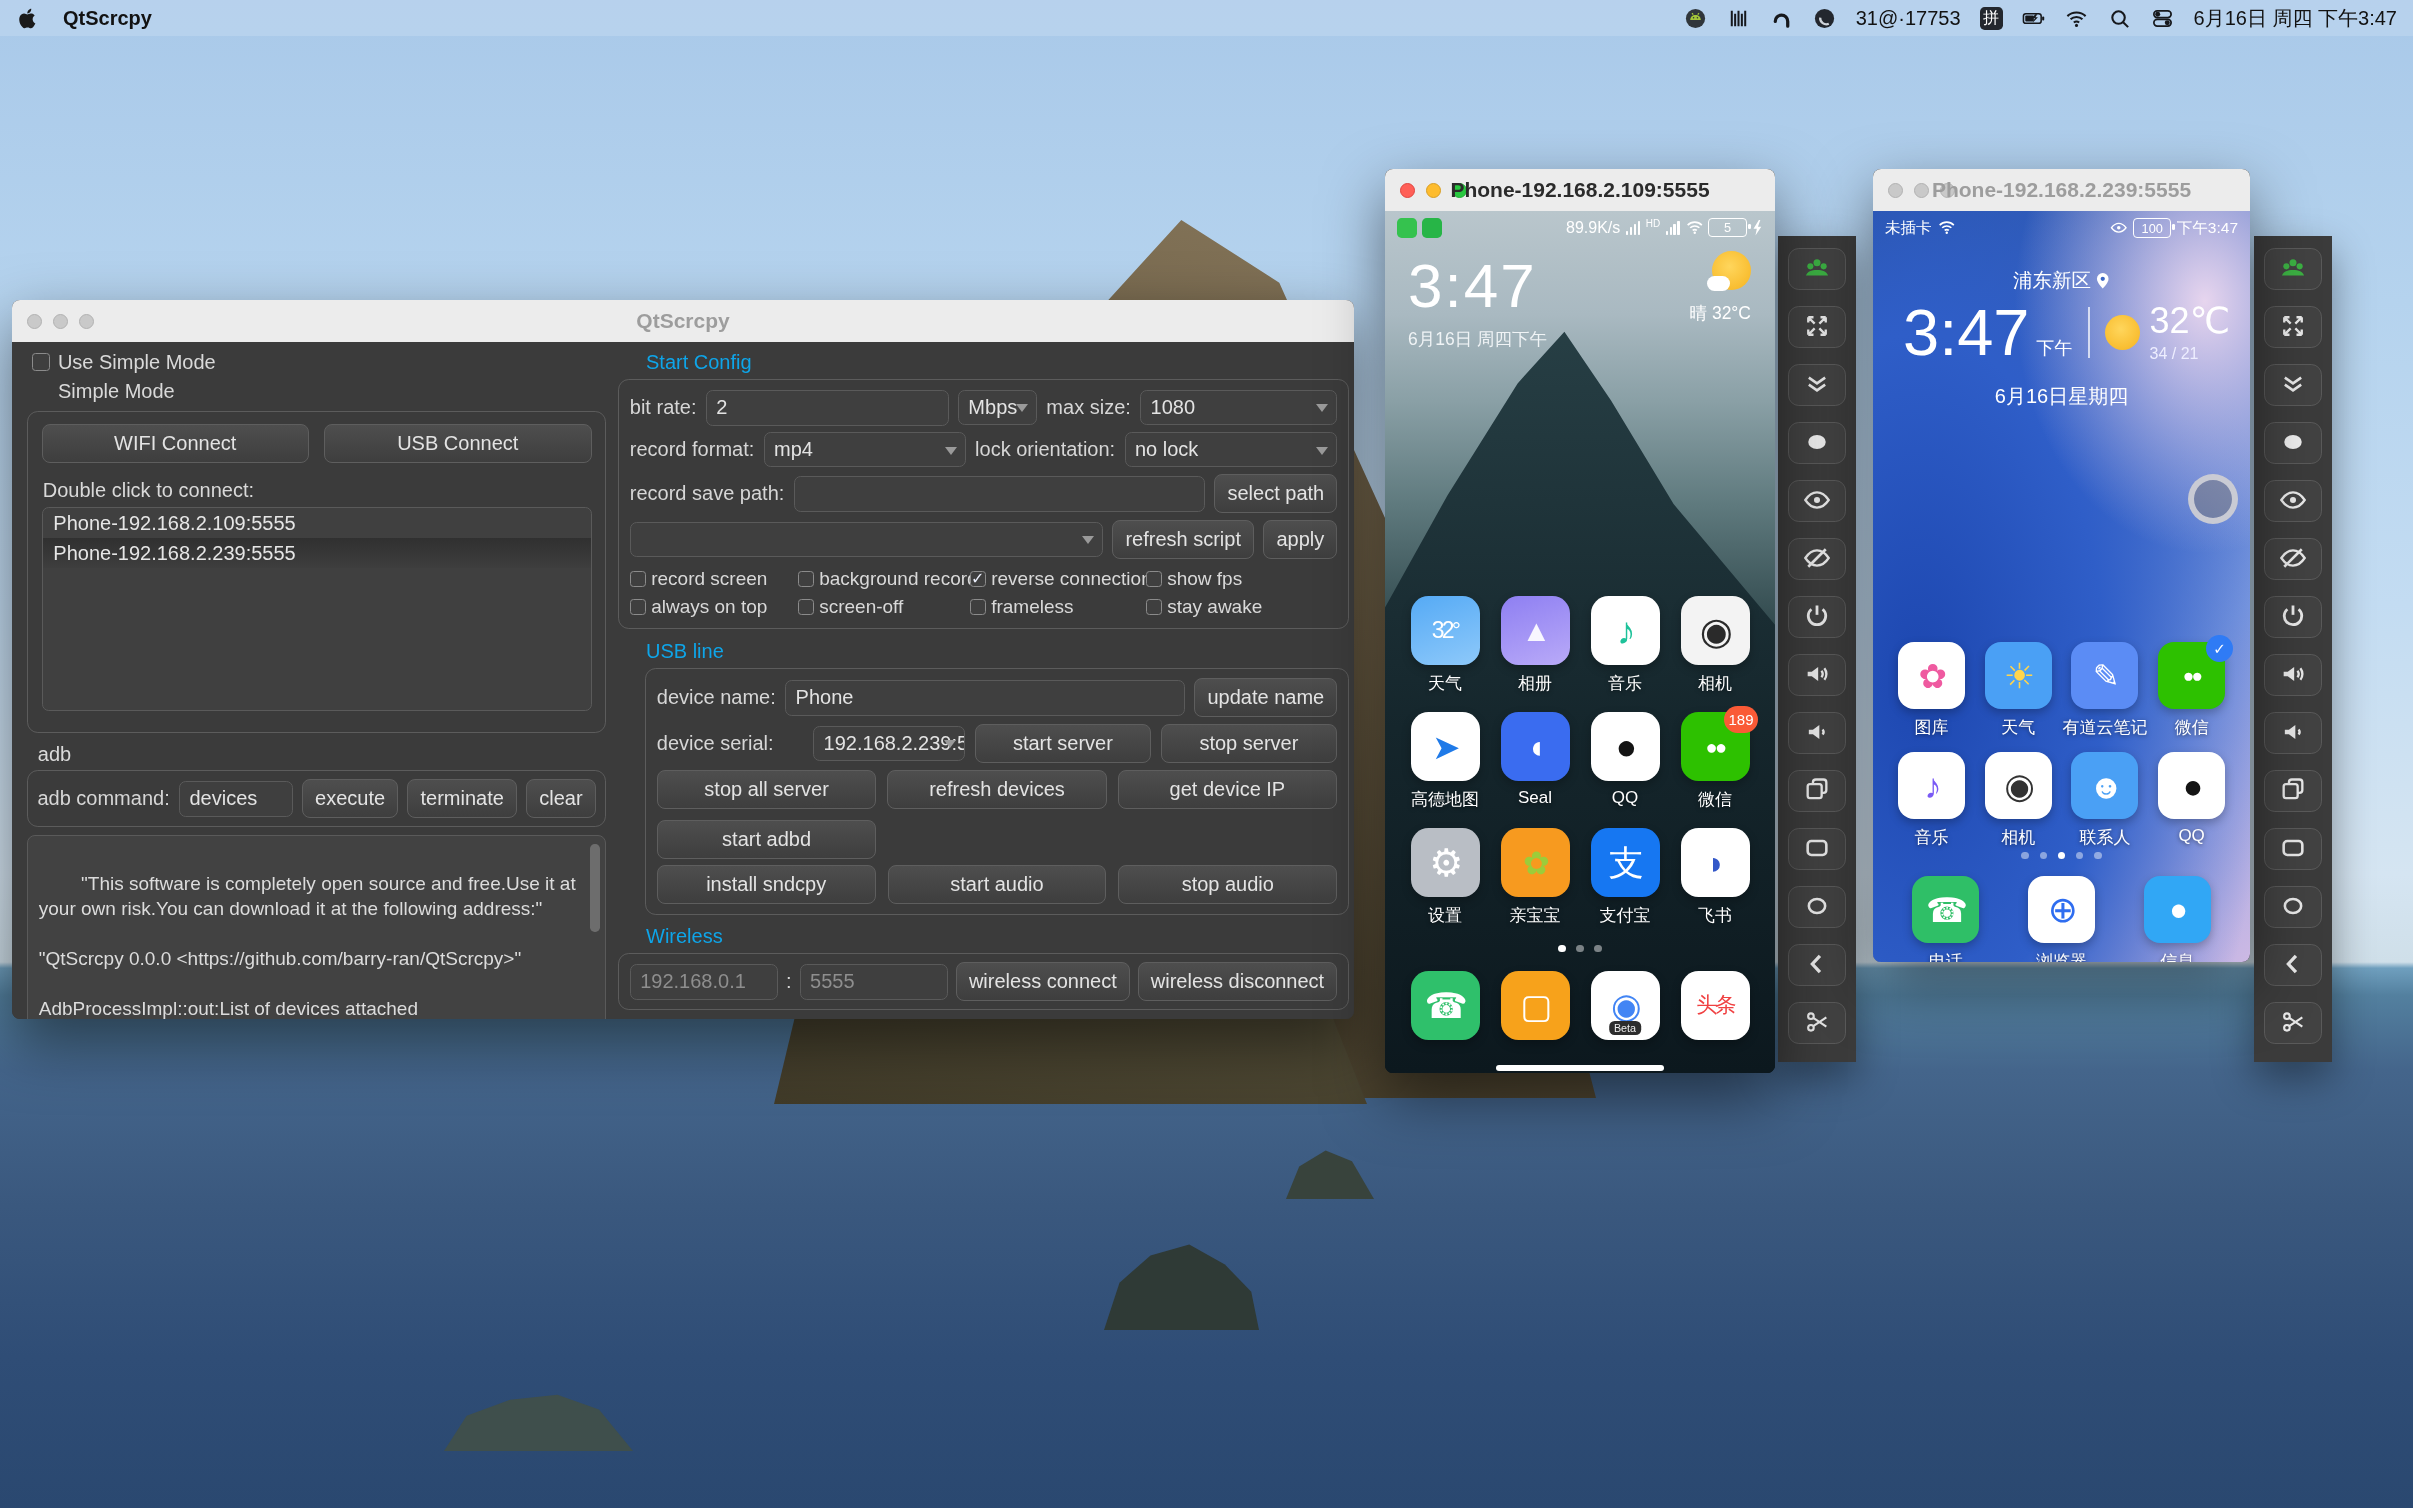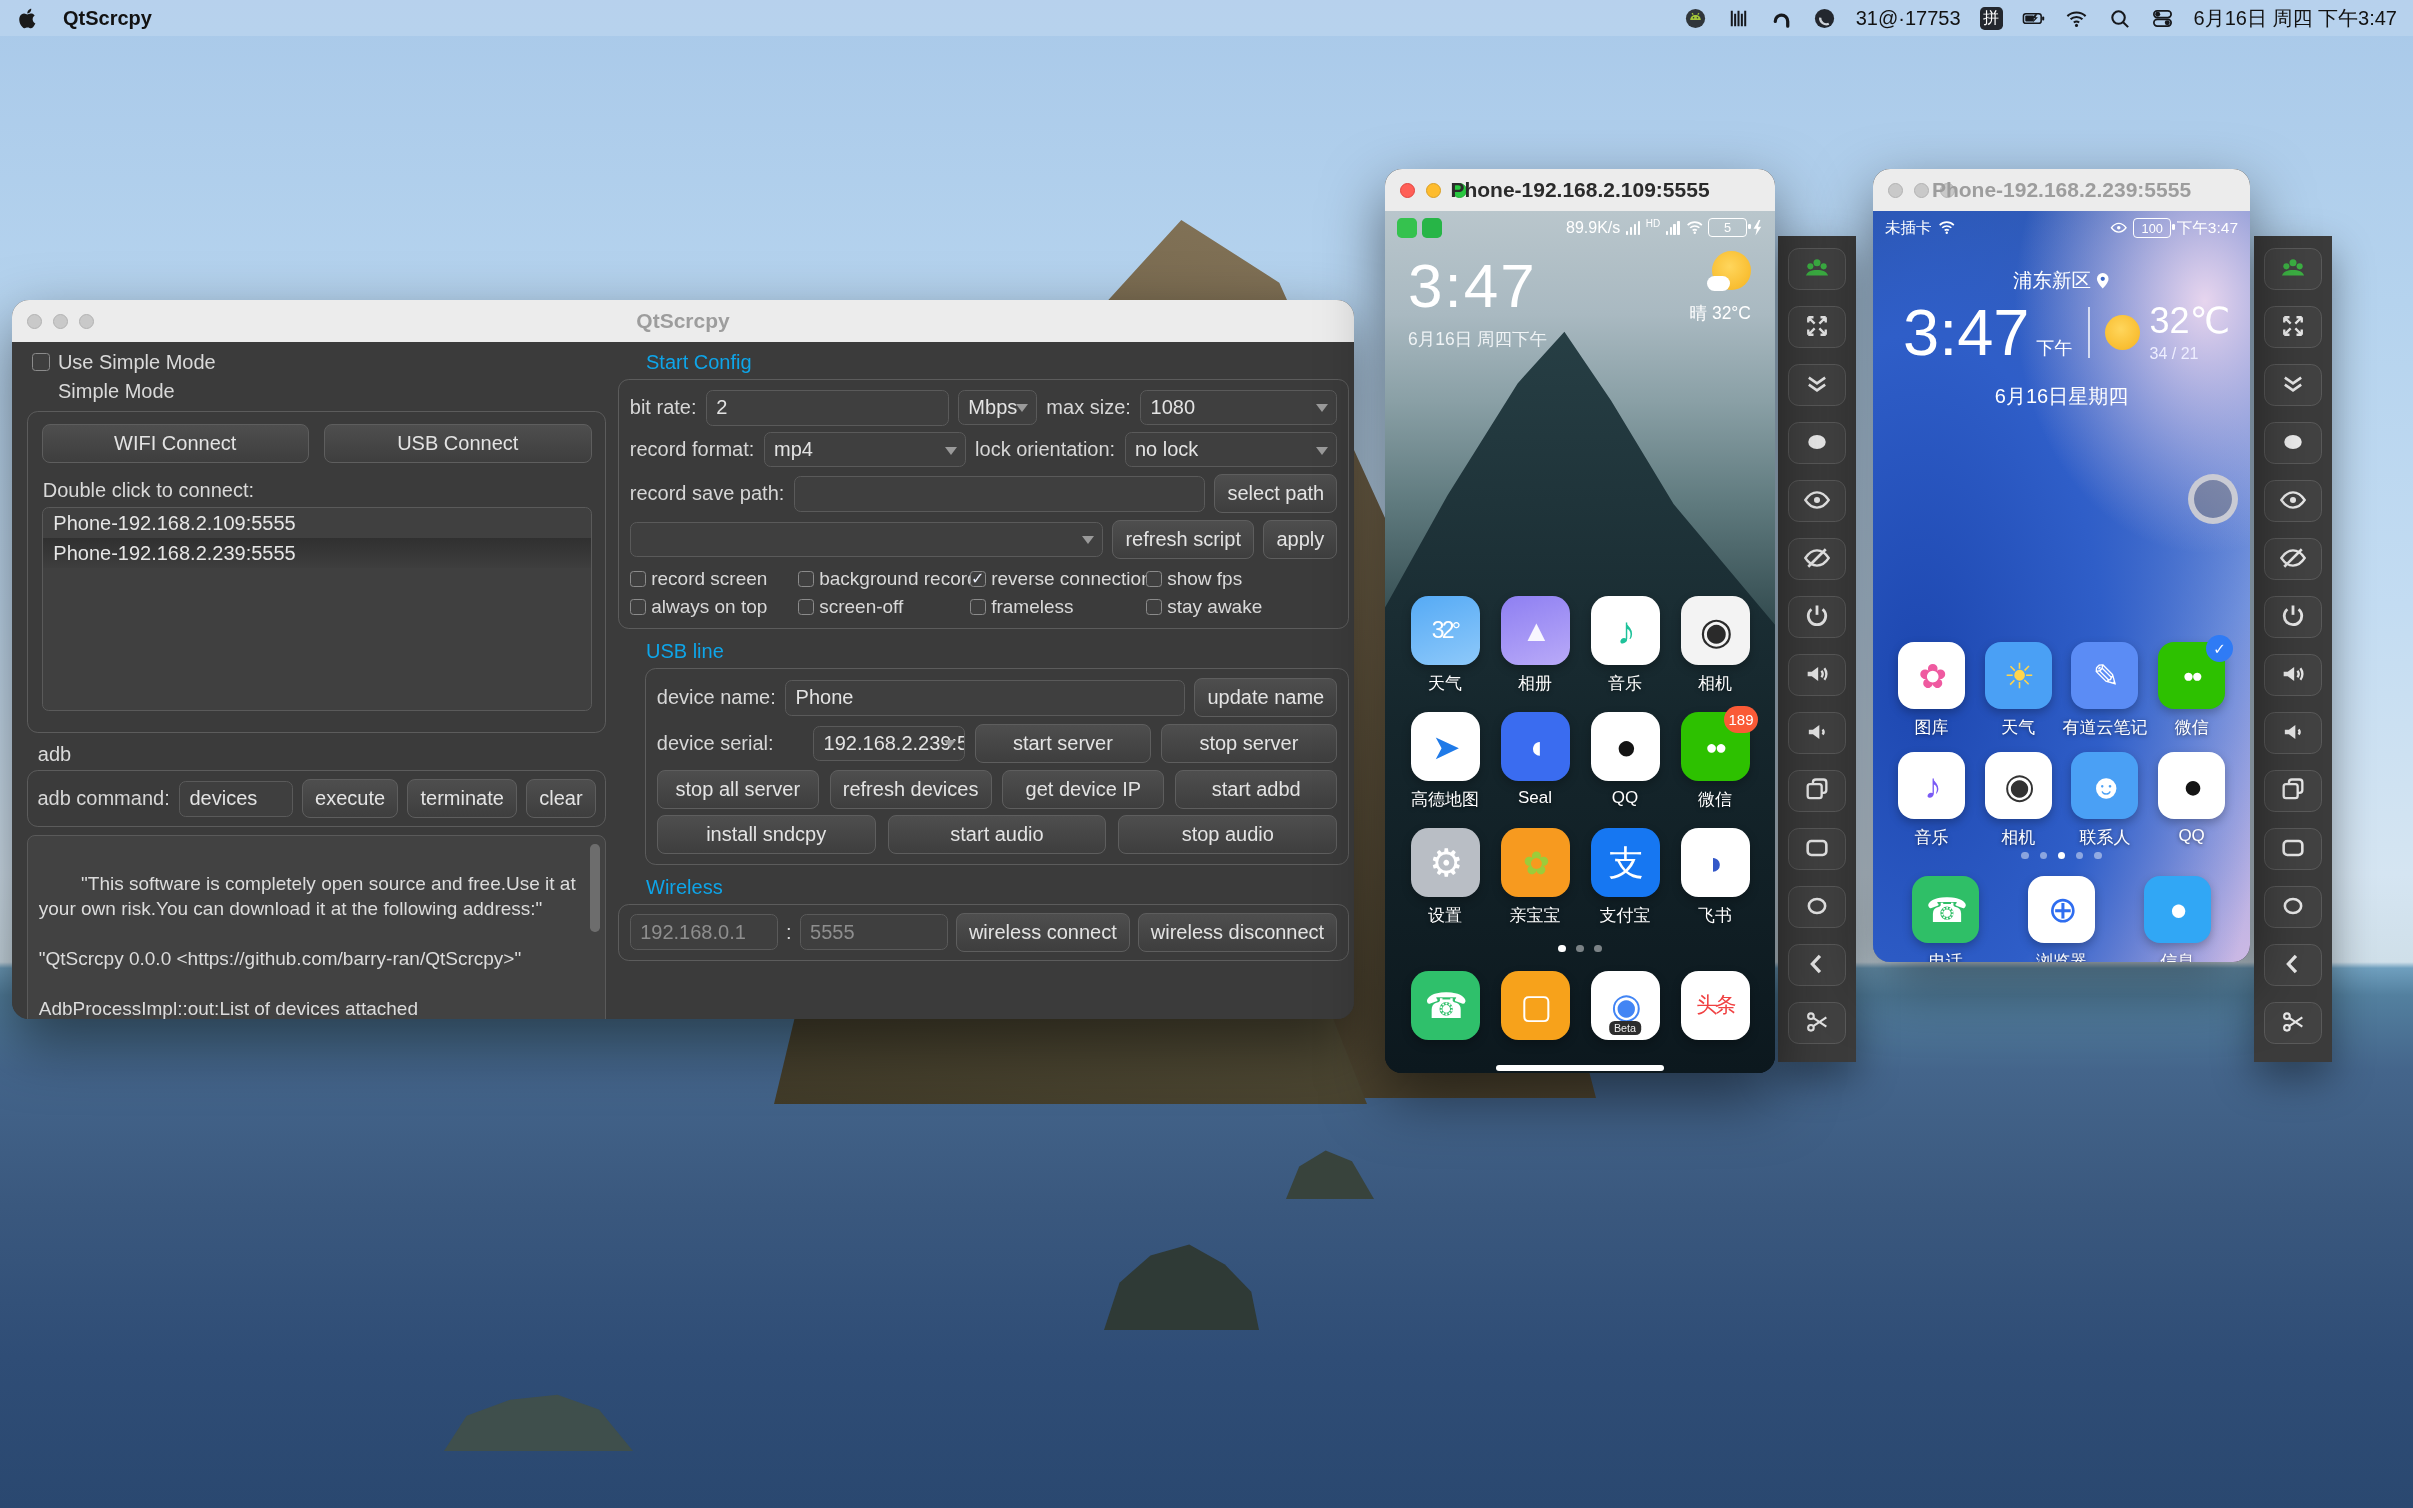--- a/index.html
+++ b/index.html
@@ -27,21 +27,21 @@
     padding:0 16px;box-sizing:border-box;color:#121212;font-size:20px;}
   .menubar .left{display:flex;align-items:center;gap:23px;}
   .menubar .appname{font-weight:bold;}
   .menubar .right{margin-left:auto;display:flex;align-items:center;gap:19px;}
   .mico{width:24px;height:24px;display:inline-flex;align-items:center;justify-content:center;}
   .mico svg{width:23px;height:23px;}
   .ime-badge{width:23px;height:23px;background:#23272e;color:#fff;border-radius:4.7px;
     font-size:16px;display:flex;align-items:center;justify-content:center;}
 
   
-  .window{position:absolute;border-radius:17px;box-shadow:0 24px 61px rgba(0,0,0,.5);z-index:5;overflow:hidden;text-decoration:underline;}
+  .window{position:absolute;border-radius:8px;box-shadow:0 24px 61px rgba(0,0,0,.5);z-index:5;overflow:hidden;text-decoration:underline;}
   .titlebar{height:42px;background:#ececec;display:flex;align-items:center;position:relative;
     border-bottom:0.7px solid #c9c9c9;}
   .tl-dots{display:flex;gap:10.8px;margin-left:15px;}
   .tl-dot{width:15px;height:15px;border-radius:50%;background:#c9c9c9;border:0.7px solid #b2b2b2;box-sizing:border-box;}
   .tl-dot.red{background:#ff5f57;border-color:#e0443e;}
   .tl-dot.yellow{background:#febc2e;border-color:#d89e24;}
   .tl-dot.green{background:#28c840;border-color:#1faf34;}
   .win-title{position:absolute;left:0;right:0;text-align:center;font-weight:bold;font-size:21px;color:#9d9d9d;}
   .win-title.active{color:#2b2b2b;}
 
@@ -83,21 +83,21 @@
   .frow:last-child{margin-bottom:0;}
   .flabel{white-space:nowrap;color:#d6d6d6;}
   .combo{position:relative;background:#3f3f3f;border:1.3px solid #5a5a5a;border-radius:6.7px;height:35px;
     display:flex;align-items:center;padding:0 27px 0 9.4px;box-sizing:border-box;color:#e3e3e3;white-space:nowrap;overflow:hidden;}
   .combo::after{content:"";position:absolute;right:8px;top:50%;margin-top:-3.4px;
     border-left:6px solid transparent;border-right:6px solid transparent;border-top:8px solid #9a9a9a;}
   .opts{display:grid;grid-template-columns:168px 172px 176px auto;row-gap:4px;margin-top:8px;}
   .opt{display:flex;align-items:center;gap:5.4px;font-size:19px;height:24px;white-space:nowrap;overflow:hidden;}
   .opt .cb{width:16px;height:16px;flex:none;}
   .gb-usb{margin-top:0;padding:9.4px 10.8px;margin-left:27px;}
-  .grid4{display:grid;grid-template-columns:repeat(4,1fr);gap:10.8px;margin-bottom:6.7px;}
+  .grid4{display:grid;grid-template-columns:repeat(3,1fr);gap:10.8px;margin-bottom:6.7px;}
   .grid3{display:grid;grid-template-columns:repeat(3,1fr);gap:12px;}
   .gb-wifi{padding:8px 10.8px;display:flex;align-items:center;gap:8px;}
 
   
   .phone-win{background:#111;}
   .p1{left:1385px;top:169px;width:390px;height:904px;z-index:6;}
   .p2{left:1873px;top:169px;width:377px;height:793px;}
   .screen{position:absolute;top:42px;left:0;right:0;bottom:0;overflow:hidden;color:#fff;}
   .p1 .screen{background:linear-gradient(180deg,#b9c6cc 0%,#a9b9c1 12%,#8aa0a6 22%,#5f7a7e 34%,
      #324a4e 48%,#1c3136 62%,#122127 80%,#0c181e 100%);}

